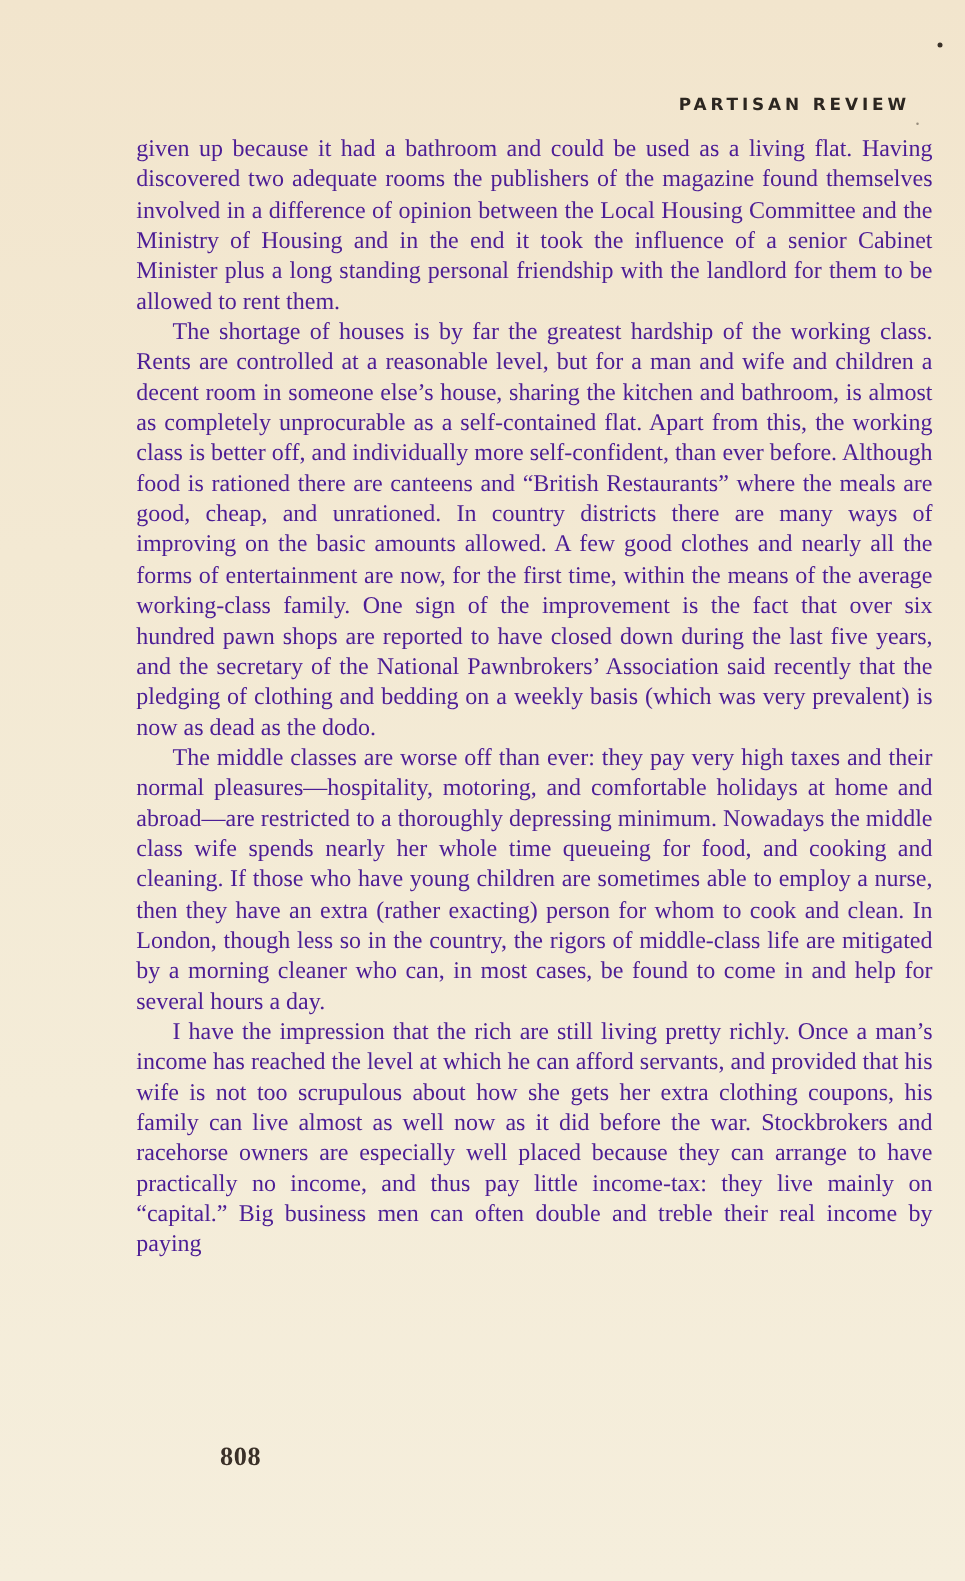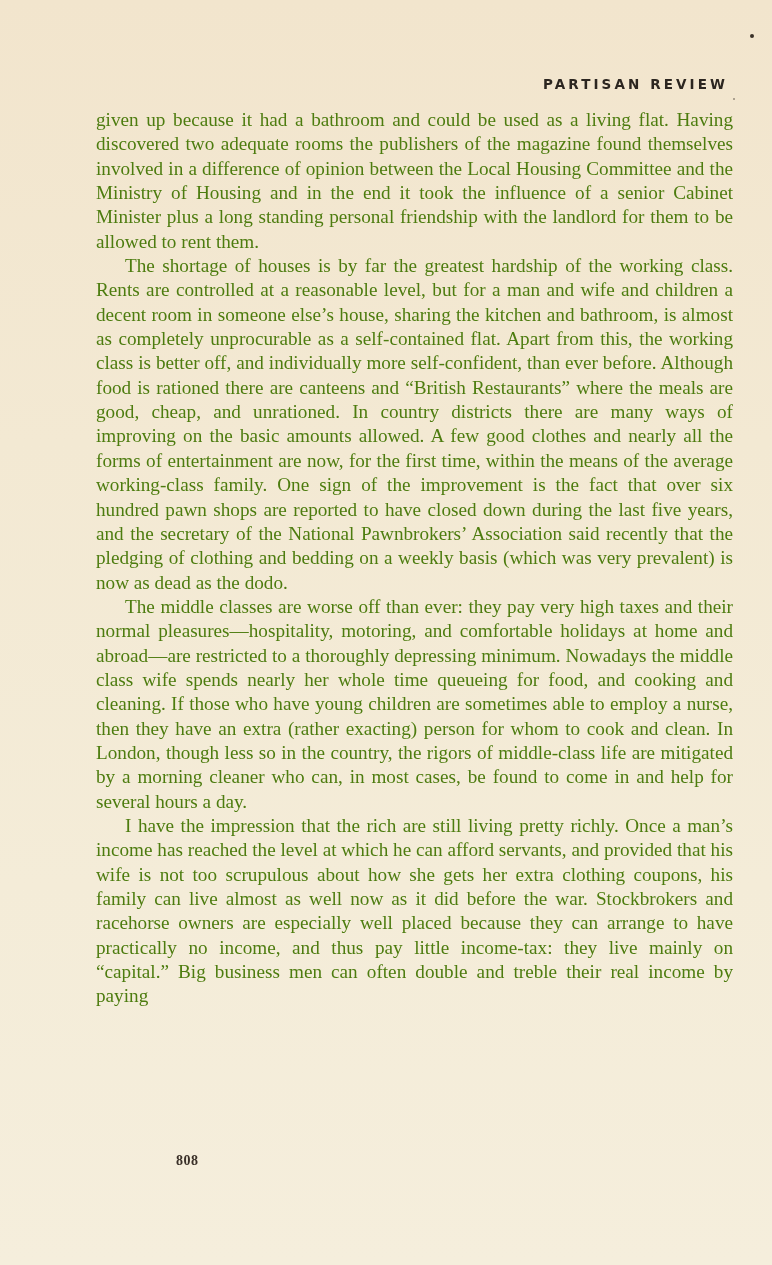--- a/index.html
+++ b/index.html
@@ -28,44 +28,44 @@
       top: 76px;
       right: 44px;
       font-family: "DejaVu Sans", sans-serif;
       font-weight: bold;
       font-size: 13.5px;
       letter-spacing: 3.1px;
       color: #2c2620;
     }
     .body-text {
       position: absolute;
-      left: 96px;
+      left: 109px;
       top: 108px;
       width: 637px;
       font-family: "Liberation Serif", serif;
       font-size: 19.2px;
       line-height: 24.35px;
-      color: #4d7c0f;
+      color: #4c1d95;
       text-align: justify;
       hyphens: manual;
     }
     .body-text p {
       margin: 0;
     }
     .body-text p.indent {
       text-indent: 29px;
       font-family: Liberation Serif, serif;
     }
     .folio {
       position: absolute;
       left: 176px;
       top: 1153px;
       font-family: "Liberation Serif", serif;
       font-weight: bold;
-      font-size: 14px;
+      font-size: 21px;
       color: #3a3028;
       letter-spacing: 0.5px;
     }
   </style>
 </head>
 <body>
 
 <div class="page">
 
   <span class="speck" style="left:750px;top:34px;width:4px;height:4px;"></span>

